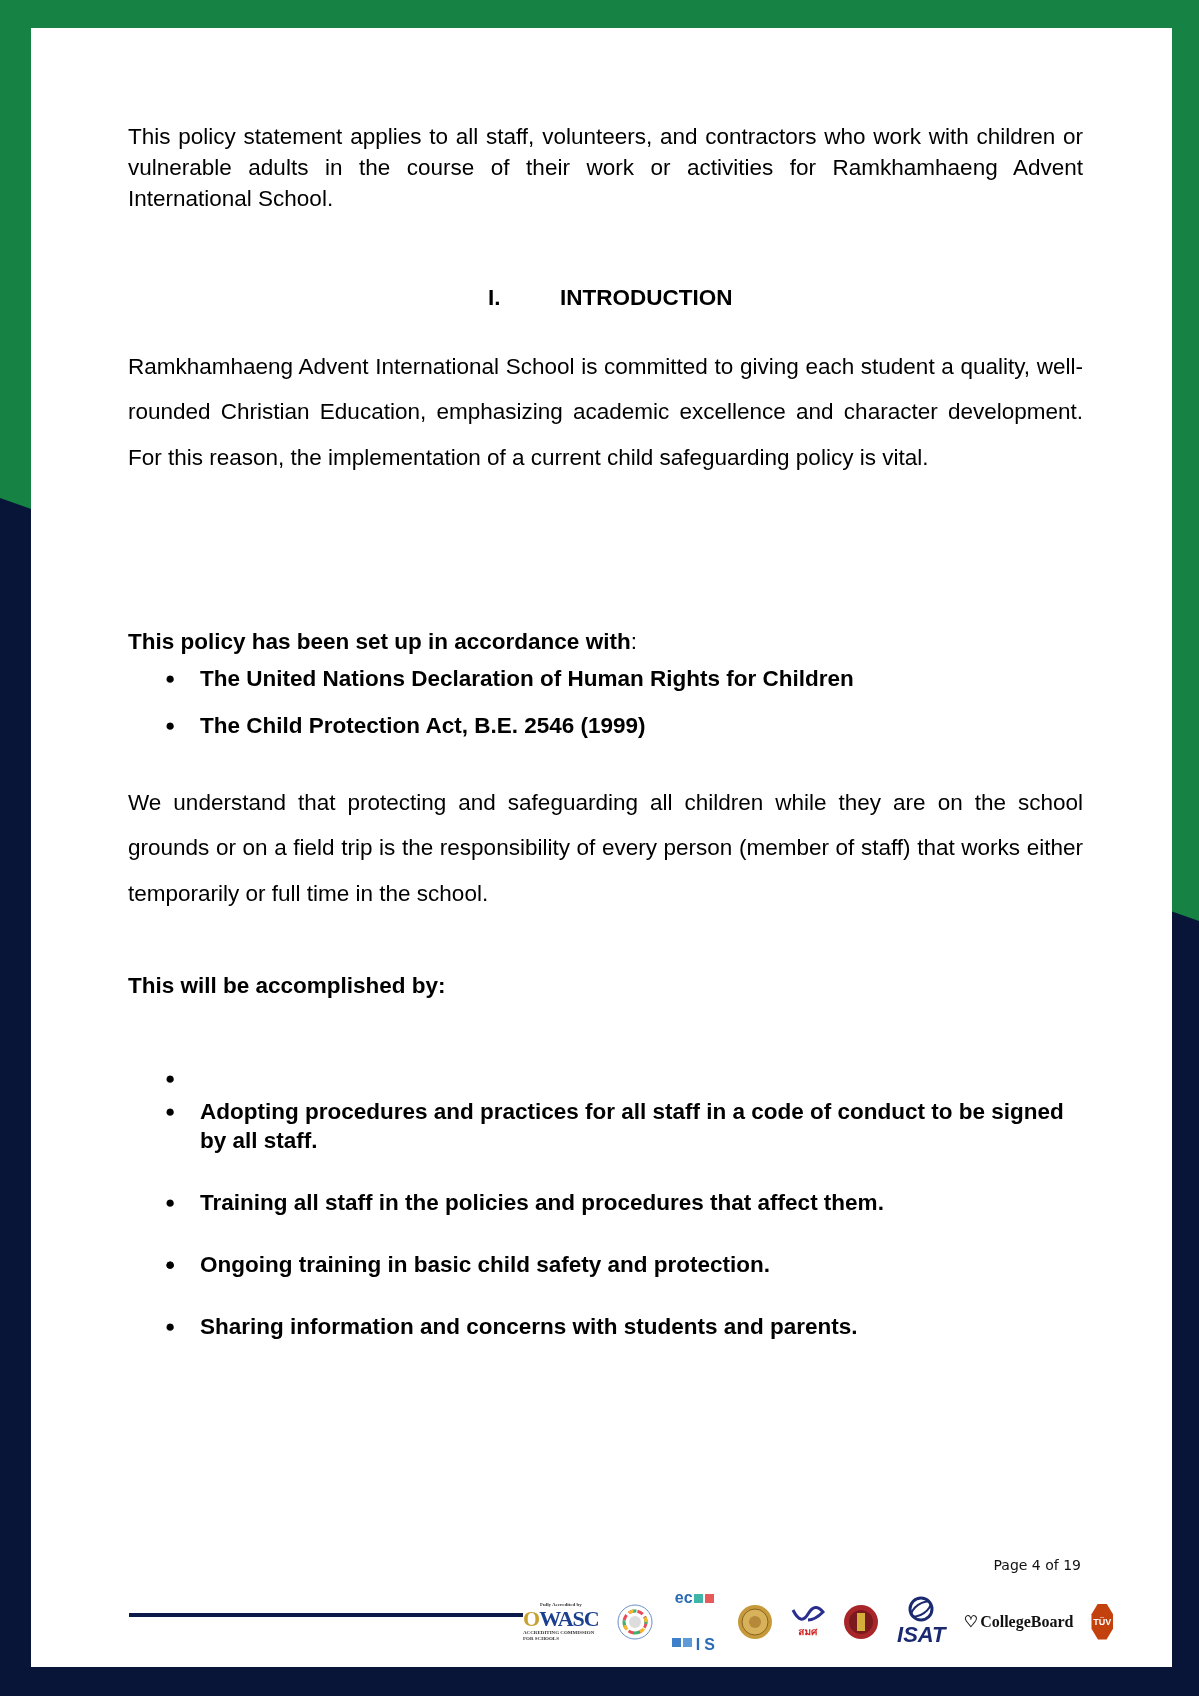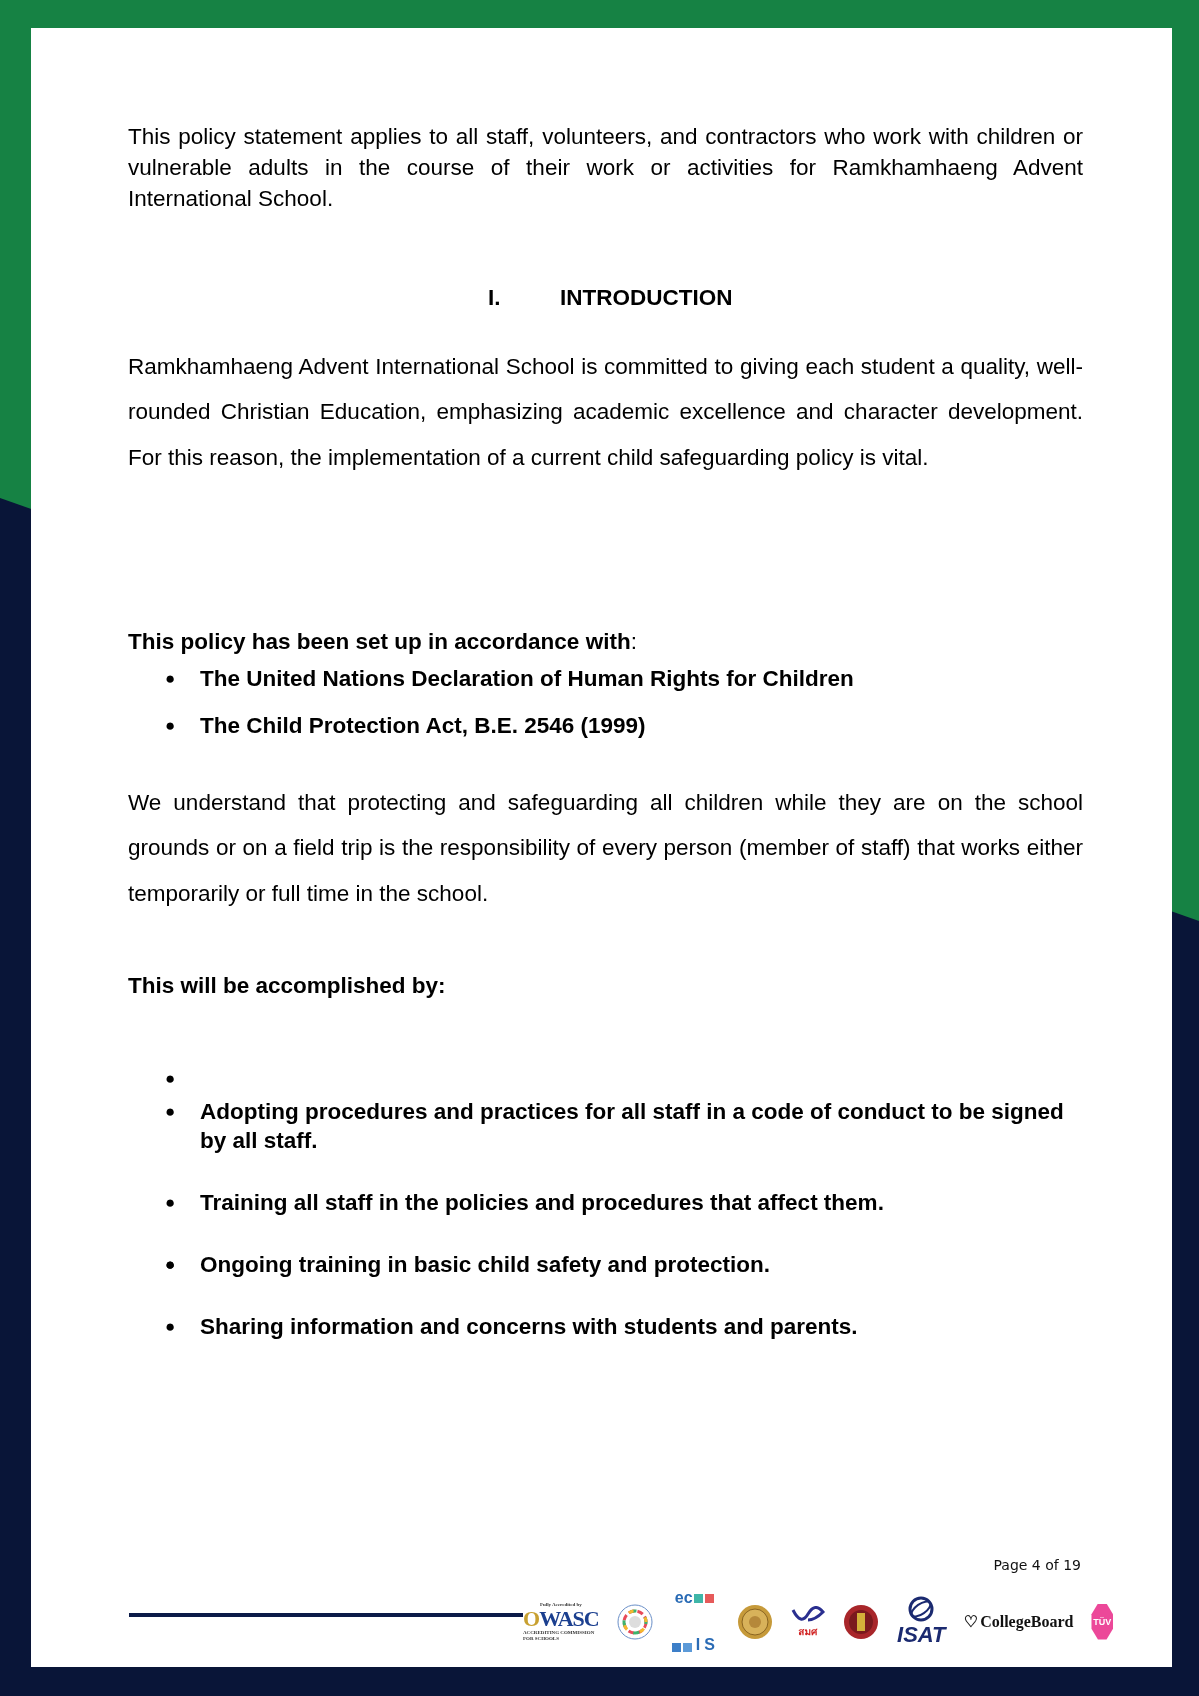--- a/index.html
+++ b/index.html
@@ -60,21 +60,21 @@
   .wasc { width: 78px; flex-direction: column; color: #1b3f8f; font-family: "Liberation Serif", serif; font-weight: bold; }
   .wasc .small { font-size: 5px; color: #333; line-height: 6px; }
   .wasc .big { font-size: 22px; line-height: 22px; letter-spacing: -1px; }
   .wasc .big .o { color: #c8a030; }
   .ecis { width: 58px; flex-wrap: wrap; font-family: "Liberation Sans", sans-serif; font-weight: bold; font-size: 16px; line-height: 16px; color: #2a6bb5; }
   .ecis .sq { display: inline-block; width: 9px; height: 9px; margin: 1px; }
   .smk { width: 38px; flex-direction: column; color: #2a2f8f; font-size: 20px; line-height: 18px; }
   .smk .t { color: #d02020; font-size: 10px; font-weight: bold; line-height: 11px; }
   .isat { width: 82px; color: #1b2a70; font-weight: bold; font-style: italic; font-size: 22px; flex-direction: column; }
   .cb { width: 118px; color: #111; font-family: "Liberation Serif", serif; font-weight: bold; font-size: 16px; }
-  .tuv { width: 36px; height: 36px; background: #ec4899; clip-path: polygon(30% 0,70% 0,100% 30%,100% 70%,70% 100%,30% 100%,0 70%,0 30%); color: #fff; font-size: 9px; font-weight: bold; }
+  .tuv { width: 36px; height: 36px; background: #c2410c; clip-path: polygon(30% 0,70% 0,100% 30%,100% 70%,70% 100%,30% 100%,0 70%,0 30%); color: #fff; font-size: 9px; font-weight: bold; }
 </style>
 </head>
 <body>
 
 <svg class="frame-bg" width="1199" height="1696" viewBox="0 0 1199 1696">
   <rect x="0" y="0" width="1199" height="1696" fill="#091538"></rect>
   <polygon points="0,0 1199,0 1199,921 0,498" fill="#168244"></polygon>
 </svg>
 
 <div class="page">
@@ -124,21 +124,21 @@
         <circle cx="18" cy="18" r="11" fill="none" stroke="#f5b82e" stroke-width="3" stroke-dasharray="5 14" stroke-dashoffset="12"></circle>
         <circle cx="18" cy="18" r="6" fill="#ddd"></circle>
       </svg>
     </div>
     <div class="logo ecis">
       <div style="display:flex;align-items:center;">
         <span>ec</span>
         <span class="sq" style="background:#3fb6a8"></span>
         <span class="sq" style="background:#e65a5a"></span>
       </div>
-      <div style="display:flex;align-items:flex-end;margin-top:31px;">
+      <div style="display:flex;align-items:flex-start;margin-top:31px;">
         <span class="sq" style="background:#3d7fc8"></span>
         <span class="sq" style="background:#5c9ad8"></span>
         <span style="margin-left:3px;letter-spacing:4px;">IS</span>
       </div>
     </div>
     <div class="logo">
       <svg width="36" height="36" viewBox="0 0 36 36">
         <circle cx="18" cy="18" r="17" fill="#c69a3a"></circle>
         <circle cx="18" cy="18" r="13" fill="#d8b25a" stroke="#8a6420" stroke-width="1"></circle>
         <circle cx="18" cy="18" r="6" fill="#b5883a"></circle>

